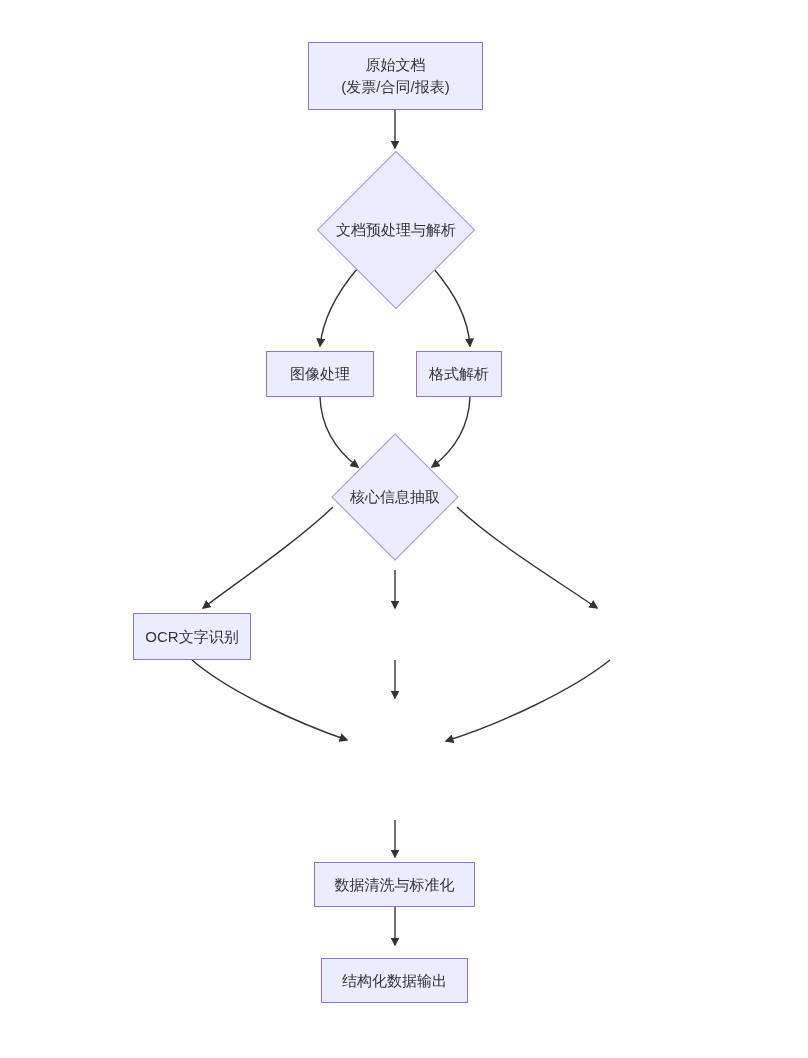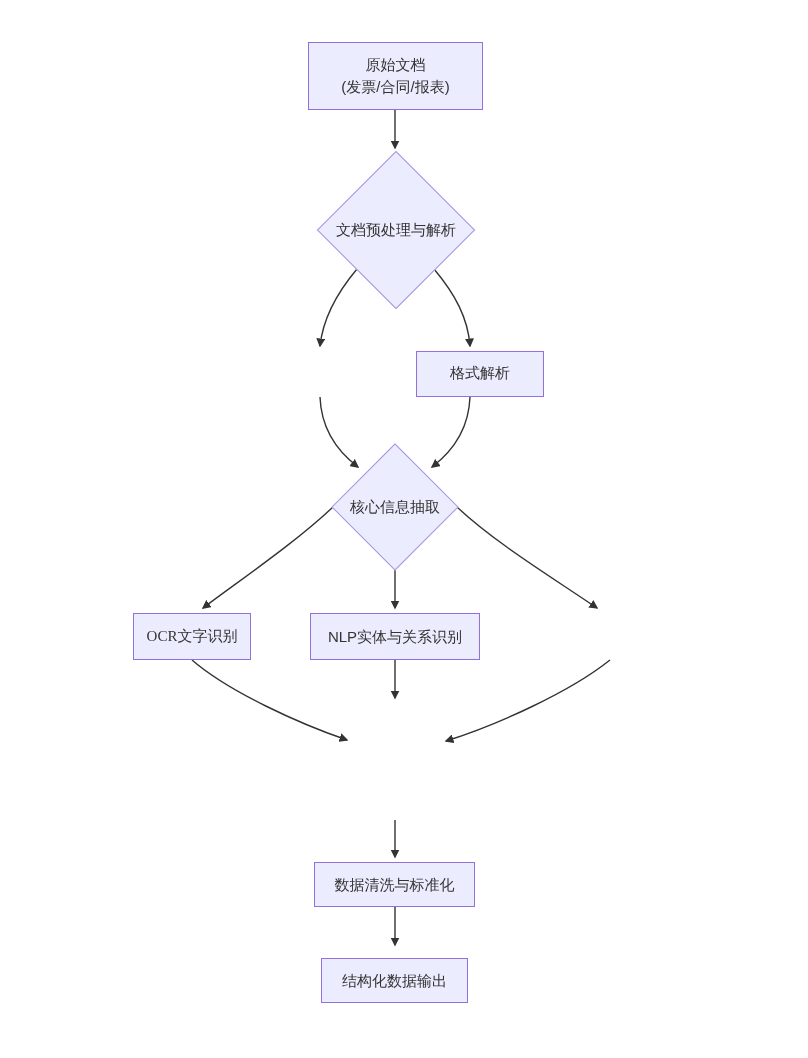--- a/index.html
+++ b/index.html
@@ -57,24 +57,24 @@
     display:flex;
     align-items:center;
     justify-content:center;
     text-align:left;
   }
   
   #n-source      {left:308px;top:42px;width:175px;height:68px;}
   #n-preprocess  {left:317px;top:152px;width:158px;height:155px;}
   #n-preprocess .shape{width:110px;height:110px;}
   #n-image       {left:266px;top:351px;width:108px;height:46px;}
-  #n-format      {left:416px;top:351px;width:128px;height:46px;font-family:Liberation Serif, serif;}
-  #n-core        {left:333px;top:443px;width:124px;height:127px;}
+  #n-format      {left:416px;top:351px;width:86px;height:46px;}
+  #n-core        {left:333px;top:433px;width:124px;height:127px;}
   #n-core .shape {width:88px;height:88px;}
-  #n-ocr         {left:133px;top:613px;width:118px;height:47px;font-family:Liberation Serif, serif;}
+  #n-ocr         {left:133px;top:613px;width:118px;height:47px;}
   #n-nlp         {left:310px;top:613px;width:170px;height:47px;}
   #n-cv          {left:523px;top:613px;width:175px;height:47px;}
   #n-post        {left:338px;top:703px;width:117px;height:117px;}
   #n-post .shape {width:83px;height:83px;}
   #n-clean       {left:314px;top:862px;width:161px;height:45px;}
   #n-output      {left:321px;top:950px;width:147px;height:45px;margin-top:8px;}
 </style>
 </head>
 <body>
 
@@ -104,37 +104,37 @@
   <div id="n-source" class="node rect-node">
     <span>原始文档</span>
     <span>(发票/合同/报表)</span>
   </div>
 
   <div id="n-preprocess" class="node diamond-node">
     <div class="shape"></div>
     <div class="label">文档预处理与解析</div>
   </div>
 
+  <div id="n-image" class="node rect-node">
+    <span>图像处理</span>
+  </div>
 
   <div id="n-format" class="node rect-node">
     <span>格式解析</span>
   </div>
 
   <div id="n-core" class="node diamond-node">
     <div class="shape"></div>
     <div class="label">核心信息抽取</div>
   </div>
 
   <div id="n-ocr" class="node rect-node">
     <span>OCR文字识别</span>
   </div>
 
-  <div id="n-nlp" class="node rect-node">
-    <span>NLP实体与关系识别</span>
-  </div>
 
 
 
   <div id="n-clean" class="node rect-node">
     <span>数据清洗与标准化</span>
   </div>
 
   <div id="n-output" class="node rect-node">
     <span>结构化数据输出</span>
   </div>

